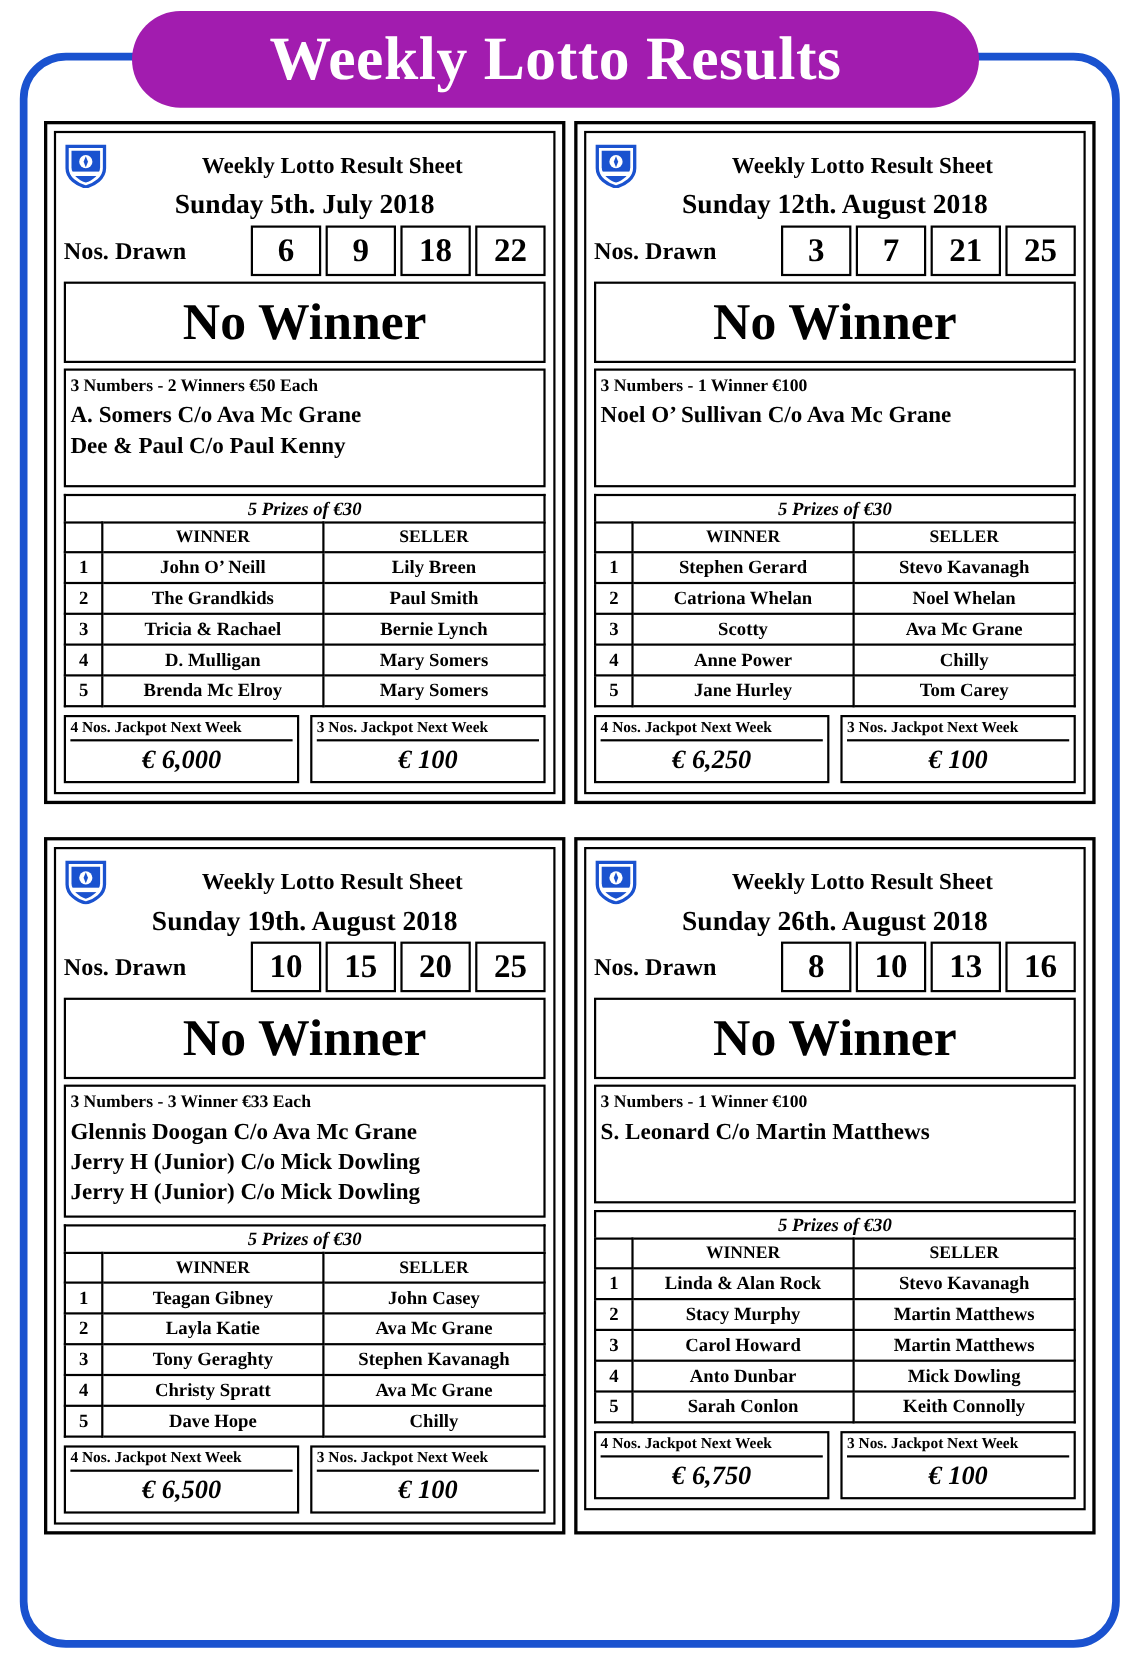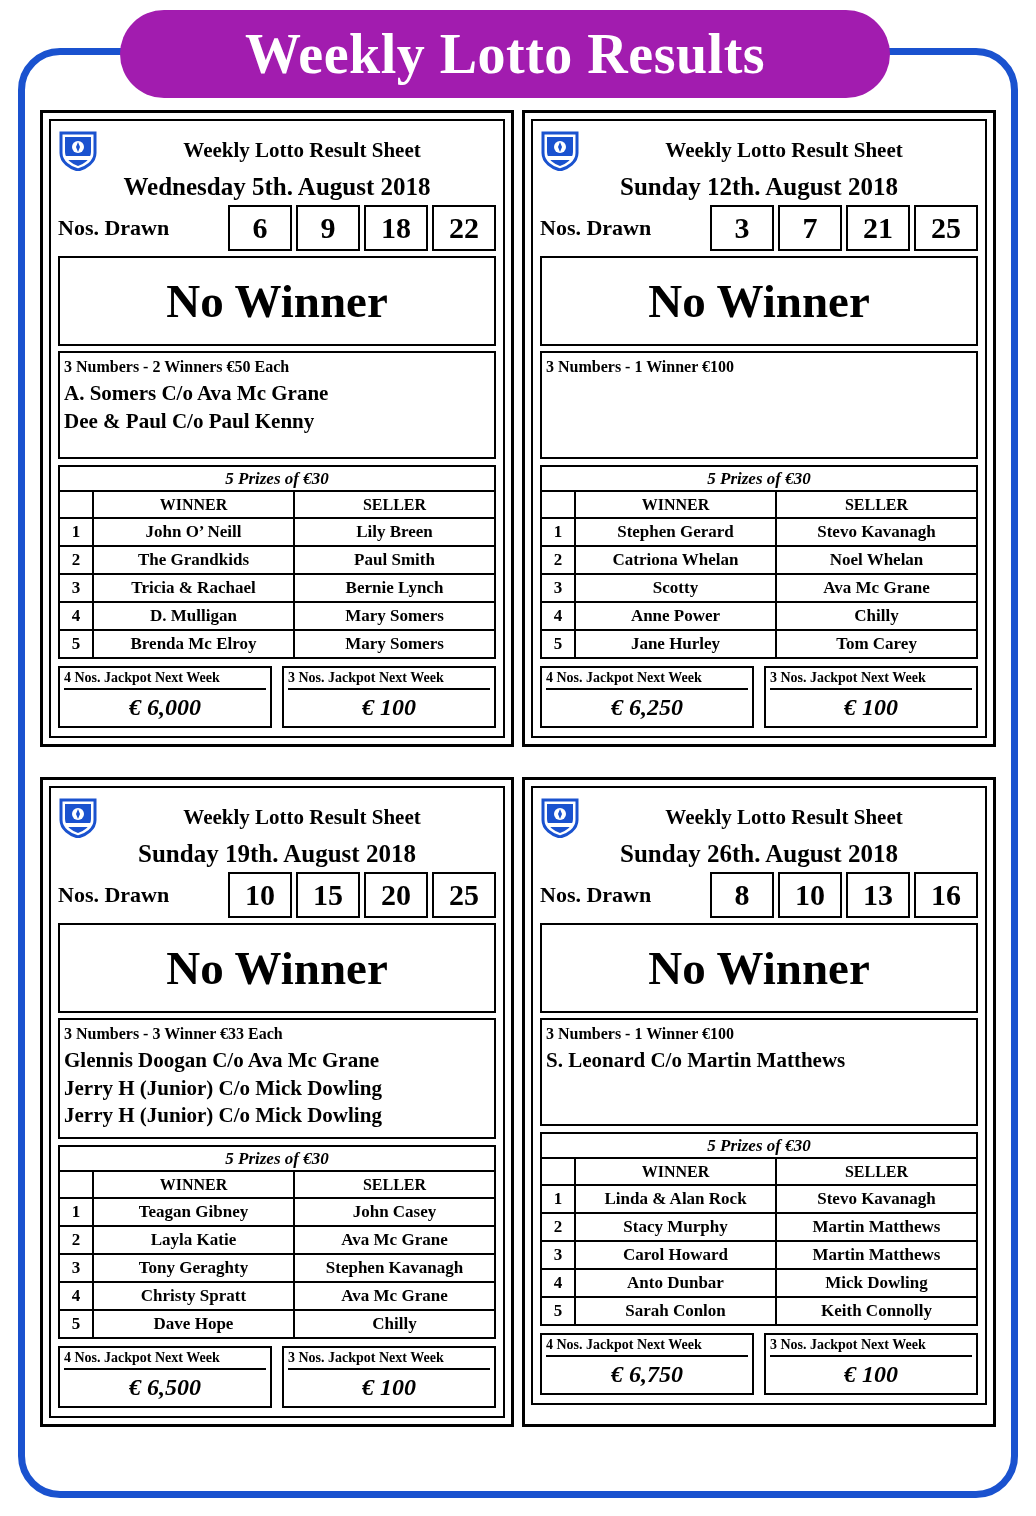--- a/index.html
+++ b/index.html
@@ -105,21 +105,21 @@
     border: 2px solid #000;
     width: 64px; height: 46px;
     display: flex;
     align-items: center;
     justify-content: center;
     font-size: 30px;
     font-weight: bold;
   }
   .nowinner-box {
     border: 2px solid #000;
-    height: 90px;
+    height: 74px;
     display: flex;
     align-items: center;
     justify-content: center;
     margin-bottom: 5px;
   }
   .nowinner-box span {
     font-size: 47px;
     font-weight: bold;
   }
   .three-box {
@@ -211,21 +211,21 @@
           <div class="sheet-head">
             <span class="crest"><svg viewBox="0 0 40 42" width="40" height="42">
                 <path d="M3 4 H37 V24 C37 33 28 39 20 41 C12 39 3 33 3 24 Z" fill="#ffffff" stroke="#1a52cf" stroke-width="3"></path>
                 <path d="M7 8 H33 V23 C33 30 26 35 20 37 C14 35 7 30 7 23 Z" fill="#1a52cf"></path>
                 <circle cx="20" cy="18" r="6" fill="#ffffff"></circle>
                 <path d="M20 13 L22 18 L20 23 L18 18 Z" fill="#1a52cf"></path>
                 <rect x="7" y="27" width="26" height="4" fill="#ffffff"></rect>
               </svg></span>
             <span class="sheet-title">Weekly Lotto Result Sheet</span>
           </div>
-          <div class="sheet-date">Wednesday 5th. August 2018</div>
+          <div class="sheet-date">Sunday 5th. July 2018</div>
           <div class="drawn-row">
             <span class="drawn-label">Nos. Drawn</span>
             <span class="nums">
               <div class="num-box">6</div>
               <div class="num-box">9</div>
               <div class="num-box">18</div>
               <div class="num-box">22</div>
             </span>
           </div>
           <div class="nowinner-box">
@@ -310,20 +310,21 @@
               <div class="num-box">7</div>
               <div class="num-box">21</div>
               <div class="num-box">25</div>
             </span>
           </div>
           <div class="nowinner-box">
             <span>No Winner</span>
           </div>
           <div class="three-box">
             <div class="three-head">3 Numbers - 1 Winner €100</div>
+            <div class="three-name">Noel O’ Sullivan C/o Ava Mc Grane</div>
           </div>
           <div class="prizes-title">5 Prizes of €30</div>
           <table class="prizes">
             <colgroup>
               <col class="c-idx">
               <col>
               <col>
             </colgroup>
             <thead>
               <tr>

